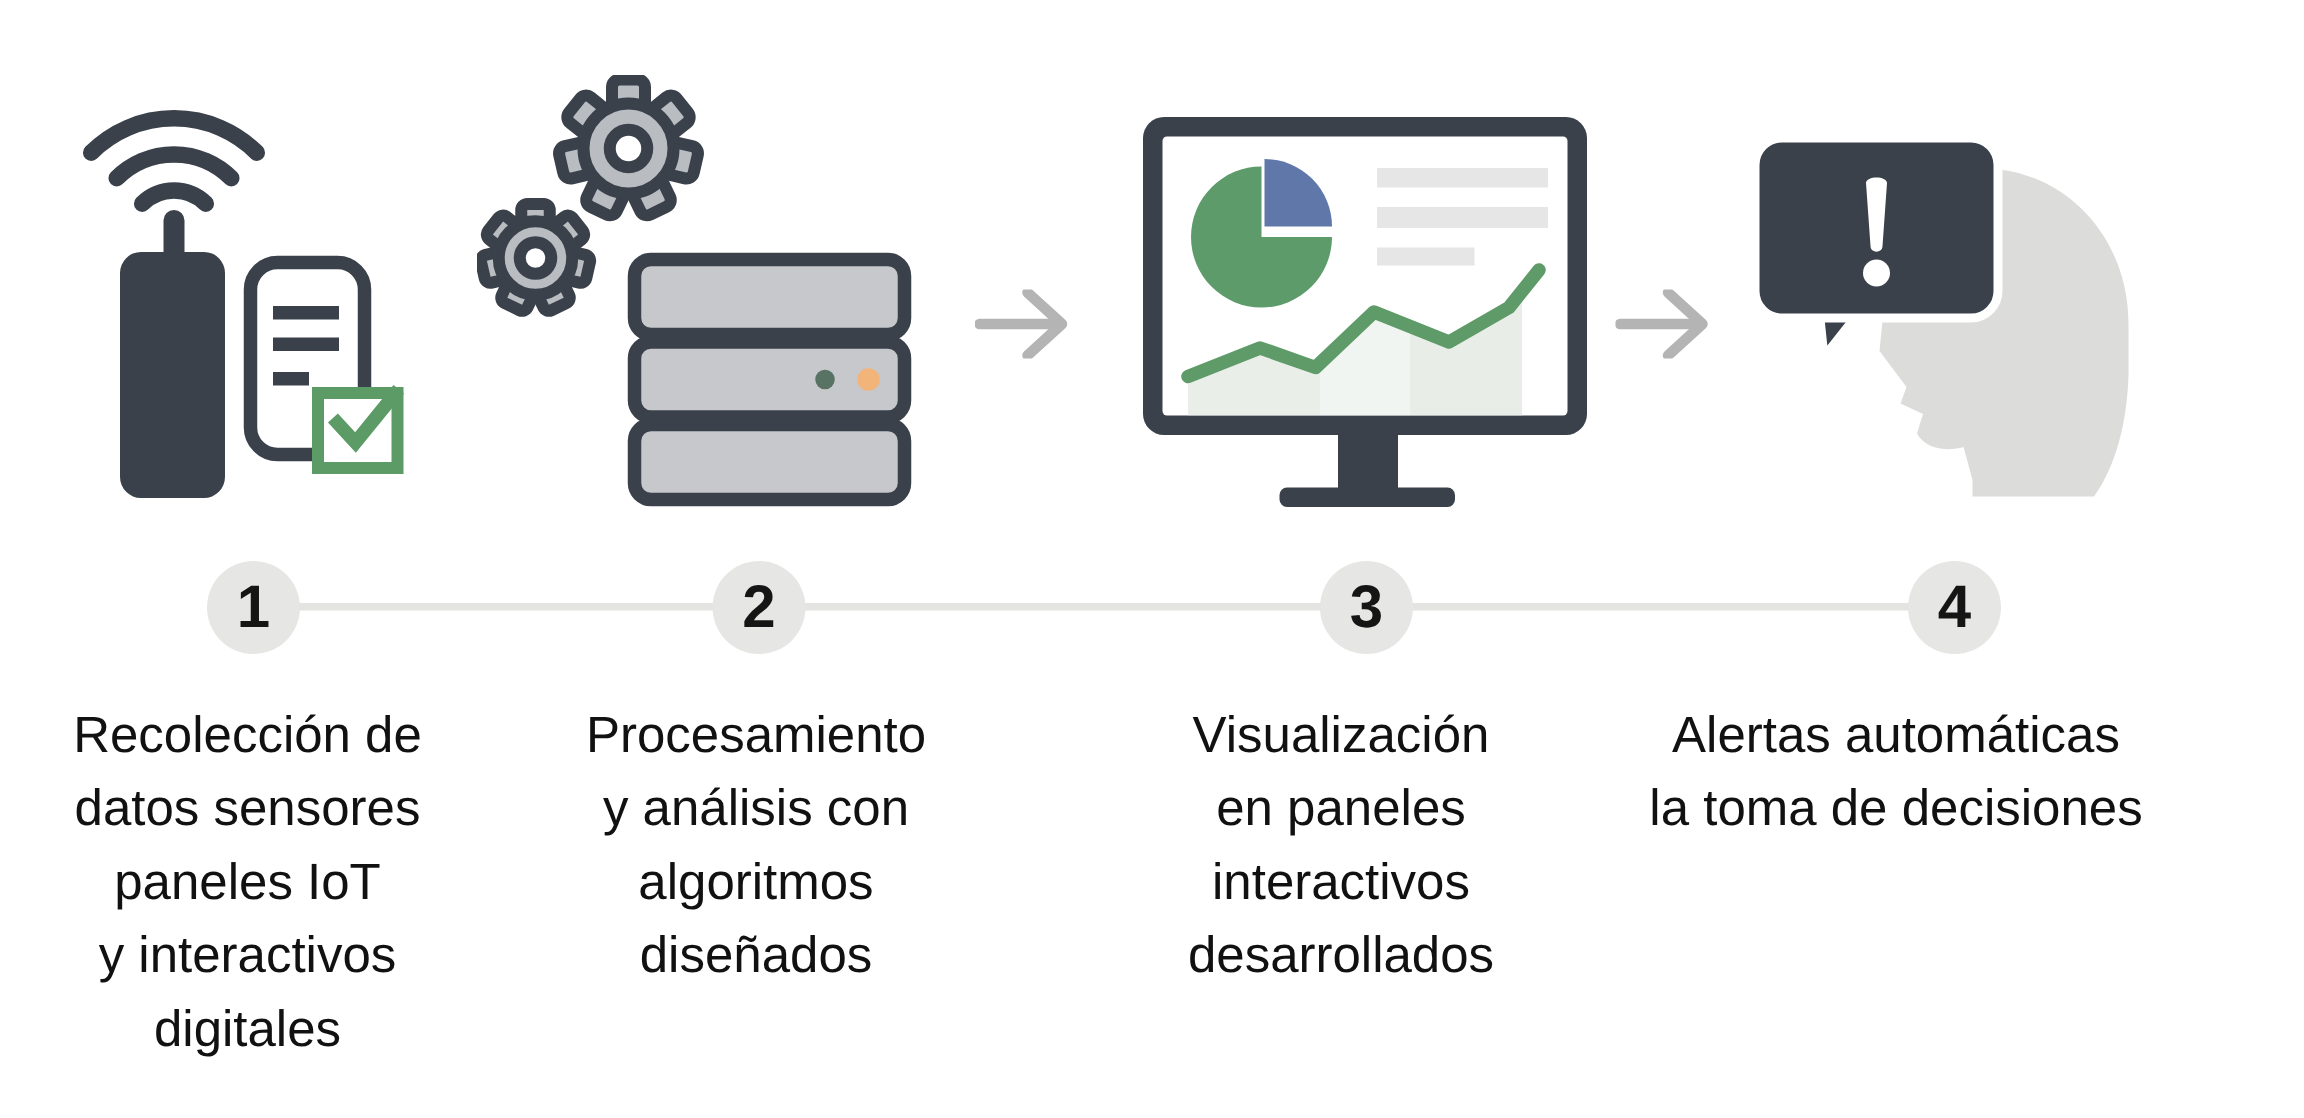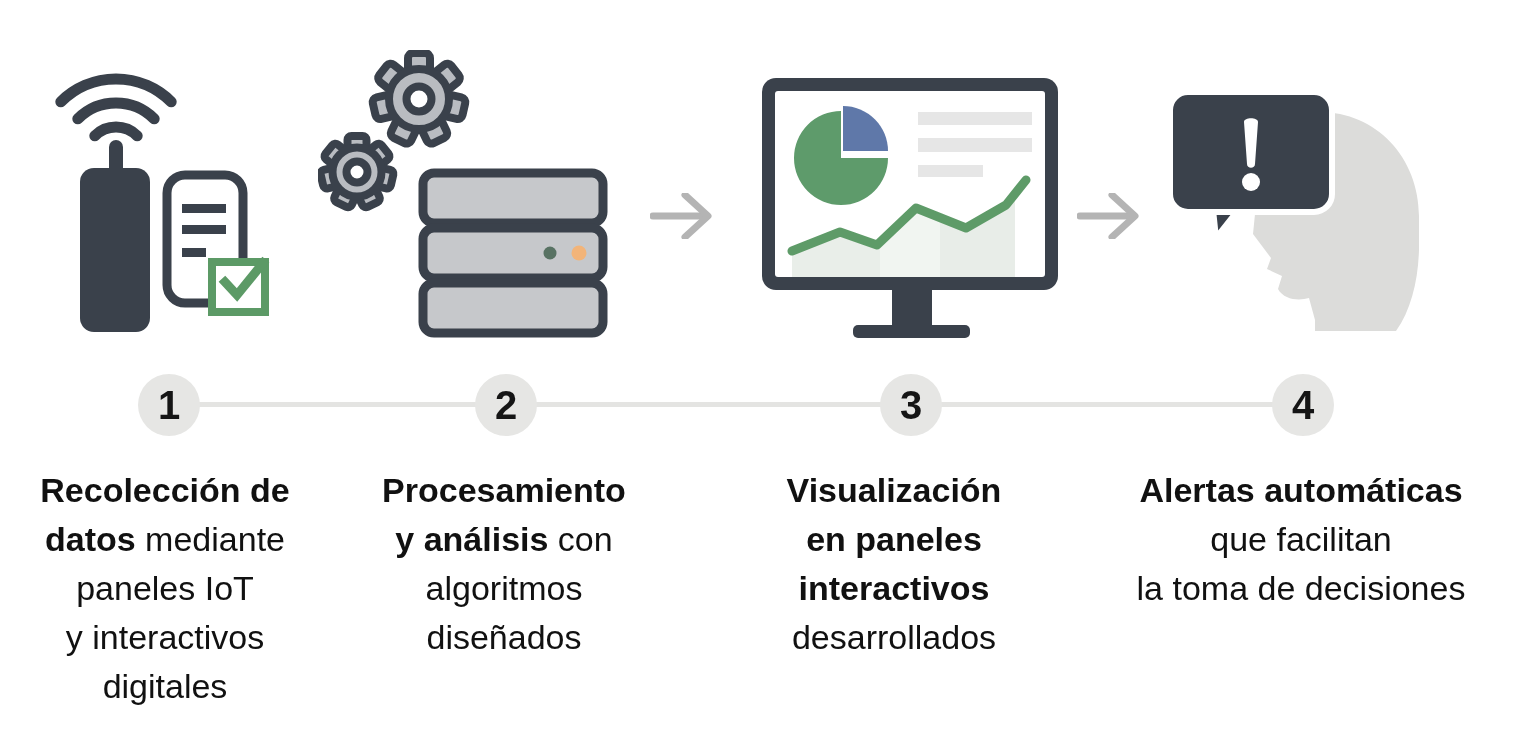--- a/index.html
+++ b/index.html
@@ -22,22 +22,22 @@
     position:absolute;top:374px;width:62px;height:62px;border-radius:50%;
     background:#e6e6e4;display:flex;align-items:center;justify-content:center;
     font-weight:700;font-size:40px;color:#151515;z-index:1;
   }
   .num1{left:138px;} .num2{left:475px;} .num3{left:880px;} .num4{left:1272px;}
   .cap{
     position:absolute;top:466px;width:440px;text-align:center;
     font-size:34px;line-height:49px;color:#111111;
   }
   .cap div{white-space:nowrap;}
-  .cap .b{font-weight:700;}
-  .cap1{left:-55px;} .cap2{left:284px;} .cap3{left:674px;} .cap4{left:1081px;}
+  .cap .b{font-weight:400;}
+  .cap1{left:-55px;} .cap2{left:284px;} .cap3{left:674px;} .cap4{left:1044px;}
 </style>
 </head>
 <body>
 
 <div class="canvas">
 
   <svg class="icon icon1" width="240" height="290" viewBox="0 0 240 290">
     <g fill="none" stroke="#3a414b" stroke-width="11" stroke-linecap="round">
       <path d="M 54.8 80.8 A 30 30 0 0 1 97.2 80.8"></path>
       <path d="M 37.8 63.8 A 54 54 0 0 1 114.2 63.8"></path>
@@ -166,21 +166,21 @@
   </div>
   <div class="num num3">
     <span>3</span>
   </div>
   <div class="num num4">
     <span>4</span>
   </div>
 
   <div class="cap cap1">
     <div><span class="b">Recolección de</span></div>
-    <div><span class="b">datos</span><span> mediante</span></div>
+    <div><span class="b">datos</span><span> sensores</span></div>
     <div><span>paneles IoT</span></div>
     <div><span>y interactivos</span></div>
     <div><span>digitales</span></div>
   </div>
 
   <div class="cap cap3">
     <div><span class="b">Visualización</span></div>
     <div><span class="b">en paneles</span></div>
     <div><span class="b">interactivos</span></div>
     <div><span>desarrollados</span></div>
@@ -188,17 +188,16 @@
 
   <div class="cap cap2">
     <div><span class="b">Procesamiento</span></div>
     <div><span class="b">y análisis</span><span> con</span></div>
     <div><span>algoritmos</span></div>
     <div><span>diseñados</span></div>
   </div>
 
   <div class="cap cap4">
     <div><span class="b">Alertas automáticas</span></div>
-    <div><span>que facilitan</span></div>
     <div><span>la toma de decisiones</span></div>
   </div>
 
 </div>
 
 </body></html>

